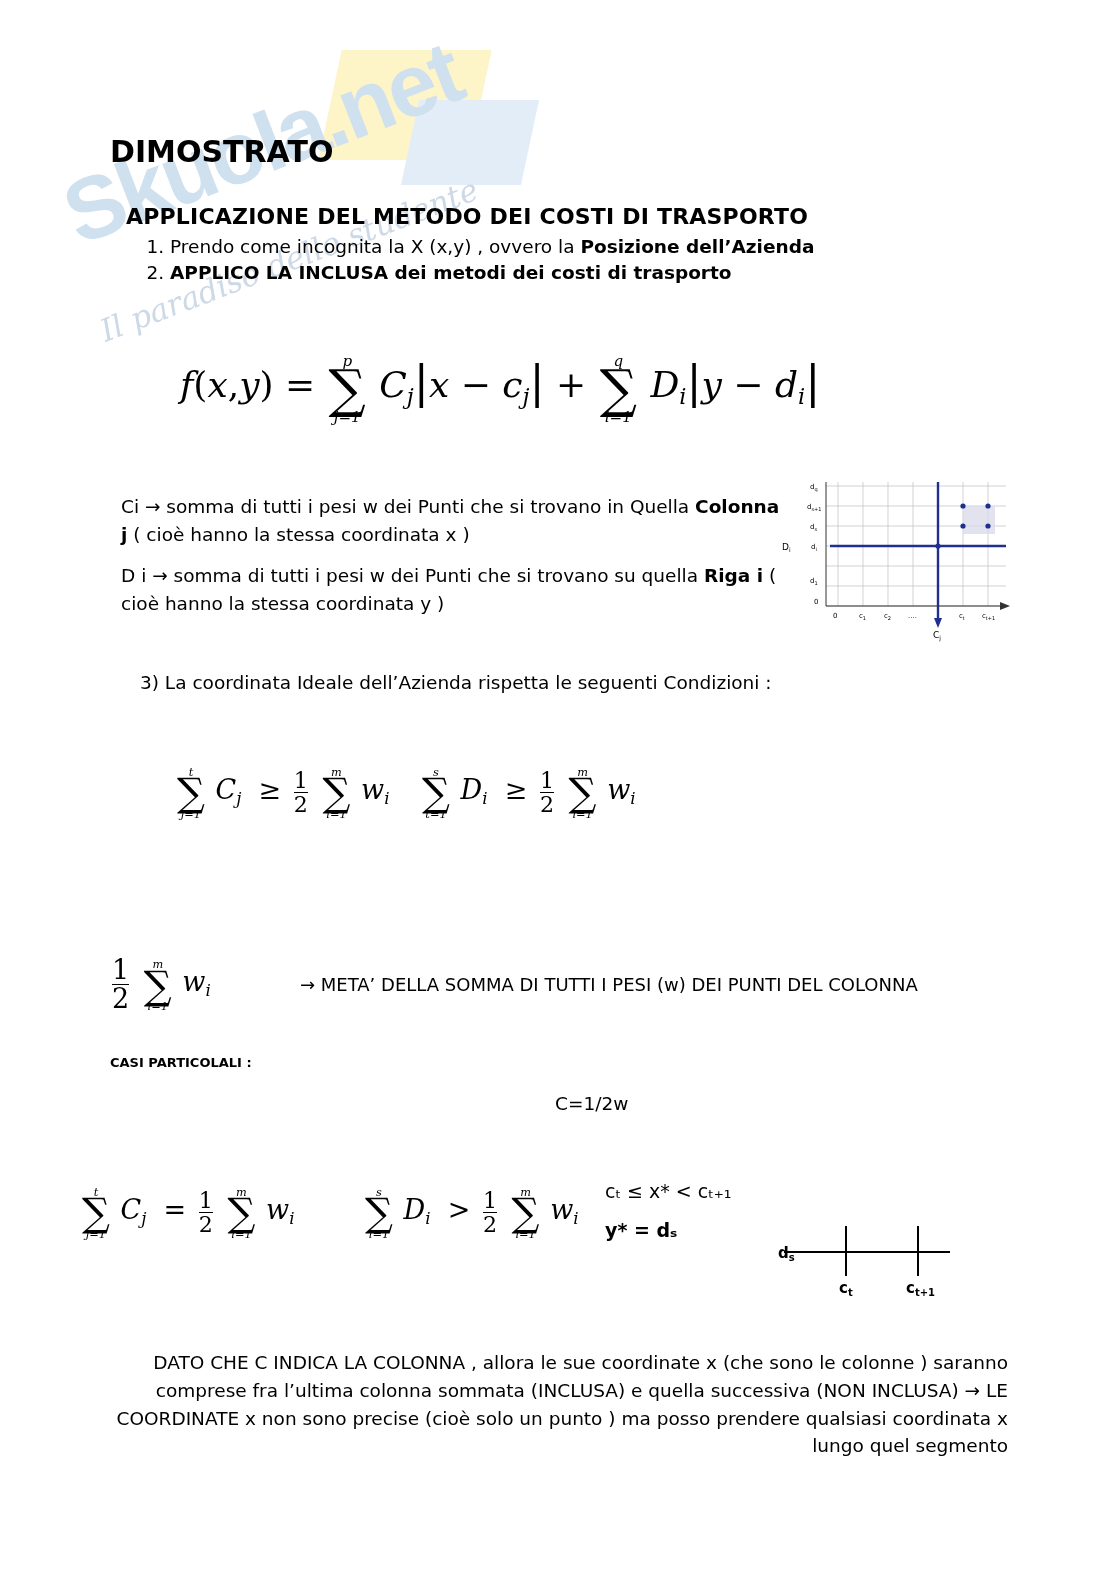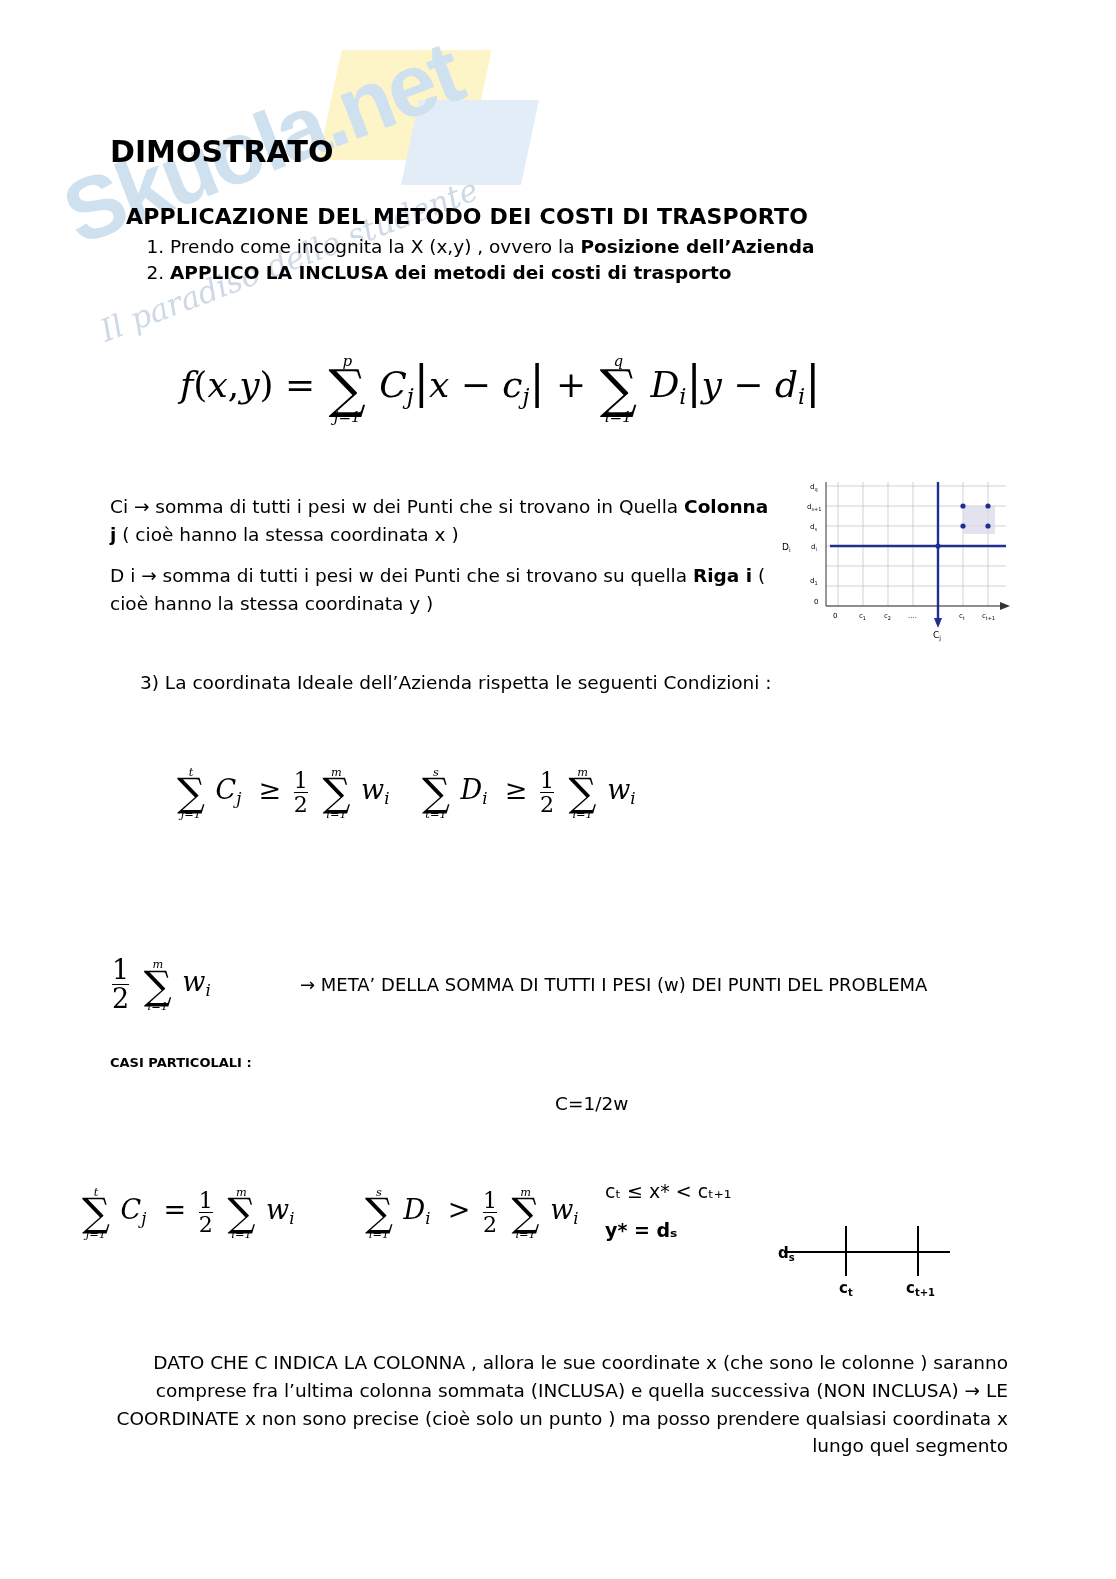--- a/index.html
+++ b/index.html
@@ -111,20 +111,21 @@
     top:1px;
   }
   .frac .num { display:block; }
   .frac .den { display:block; border-top:1.6px solid #000; }
   .bar { font-size:1.25em; font-family:"DejaVu Serif", serif; }
 
   .p-text {
     position:absolute;
     font-size:18.5px;
     line-height:1.5;
+    margin-left:11px;
   }
   .p-text b { font-weight:bold; }
 
   .ci-text { left:110px; top:493px; width:660px; }
   .di-text { left:110px; top:562px; width:660px; }
 
   .cond3 {
     position:absolute; left:140px; top:672px;
     font-size:18.5px;
   }
@@ -325,21 +326,21 @@
       <span class="frac"><span class="num">1</span><span class="den">2</span></span>
       <span class="sum-wrap"><span class="sum-top">m</span><span class="sum-sym">∑</span><span class="sum-bot">i=1</span></span>
       <span class="mi">w<span class="sub">i</span></span>
     </div>
 
     <div class="formula-half">
       <span class="frac" style="font-size:1em;"><span class="num">1</span><span class="den">2</span></span>
       <span class="sum-wrap"><span class="sum-top">m</span><span class="sum-sym">∑</span><span class="sum-bot">i=1</span></span>
       <span class="mi">w<span class="sub">i</span></span>
     </div>
-    <div class="half-note">→ META’ DELLA SOMMA DI TUTTI I PESI (w) DEI PUNTI DEL PROBLEMA</div>
+    <div class="half-note">→ META’ DELLA SOMMA DI TUTTI I PESI (w) DEI PUNTI DEL COLONNA</div>
 
     <div class="casi">CASI PARTICOLALI :</div>
     <div class="c-half-w">C=1/2w</div>
 
     <div class="formula-case-1">
       <span class="sum-wrap"><span class="sum-top">t</span><span class="sum-sym">∑</span><span class="sum-bot">j=1</span></span>
       <span class="mi">C<span class="sub">j</span></span> &nbsp;=
       <span class="frac"><span class="num">1</span><span class="den">2</span></span>
       <span class="sum-wrap"><span class="sum-top">m</span><span class="sum-sym">∑</span><span class="sum-bot">i=1</span></span>
       <span class="mi">w<span class="sub">i</span></span>

